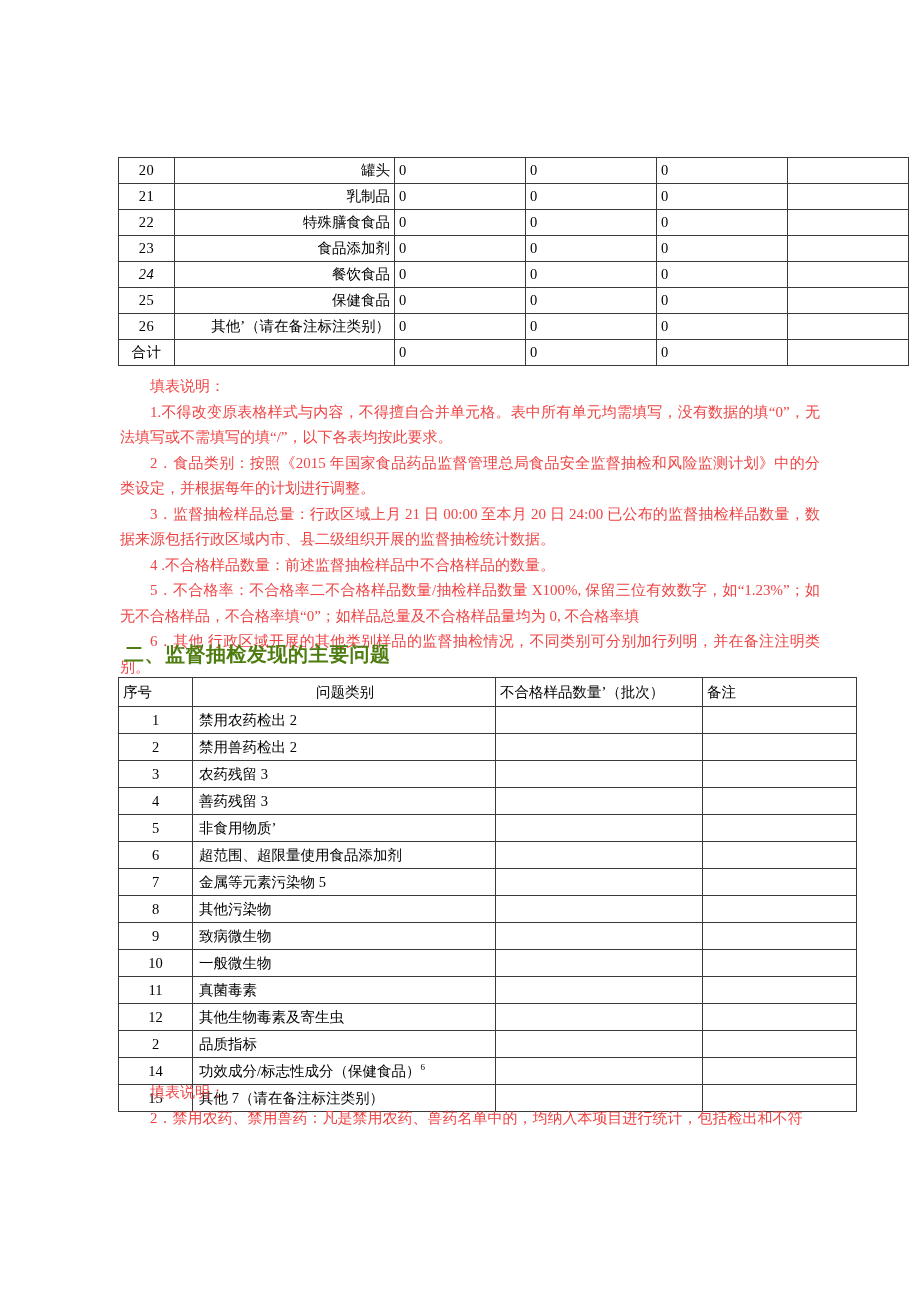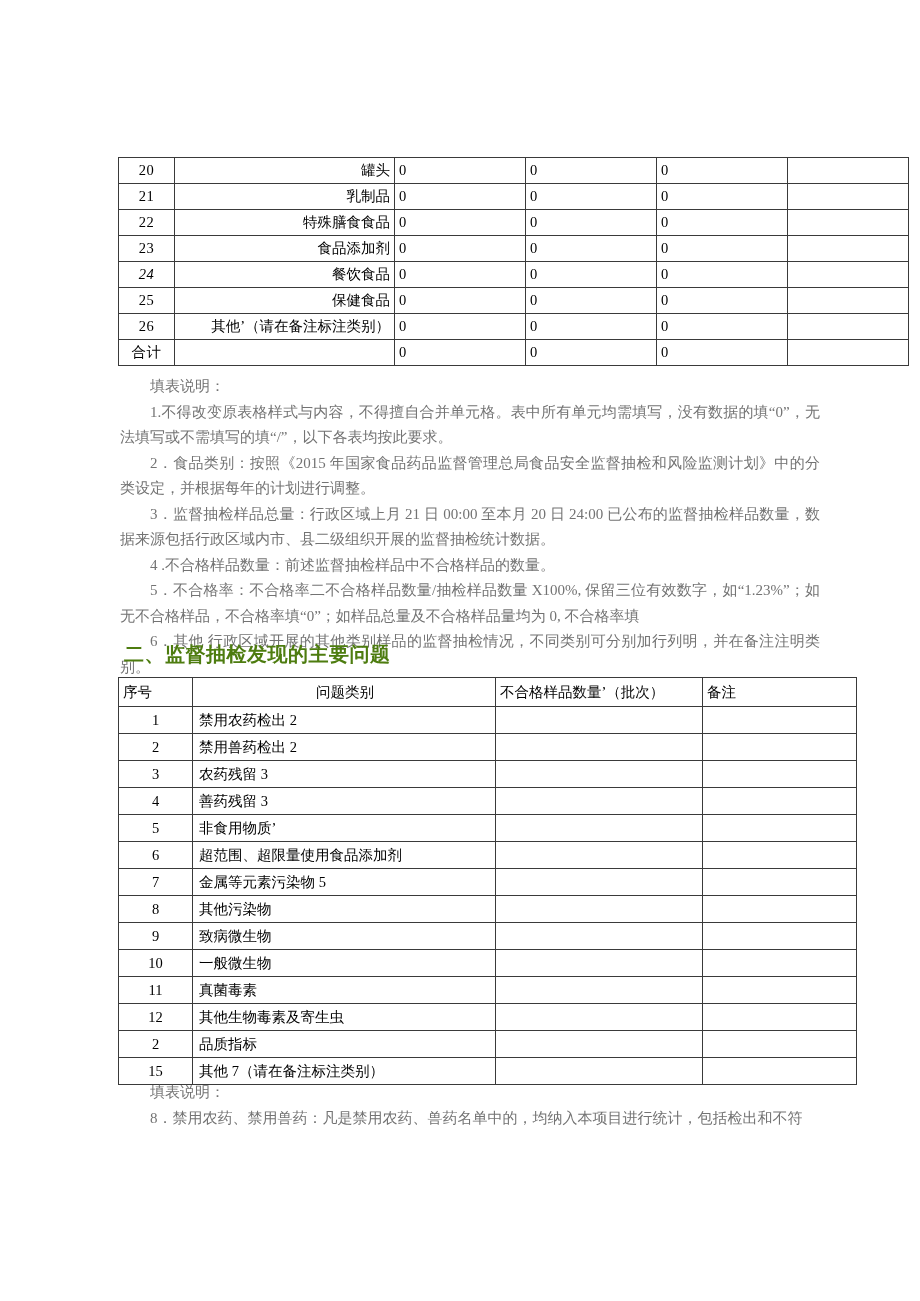--- a/index.html
+++ b/index.html
@@ -108,21 +108,21 @@
     line-height: 0;
   }
 
   
   .notes {
     position: absolute;
     font-family: "Liberation Serif", "DejaVu Serif", serif;
     font-size: 15px;
     line-height: 25.5px;
     text-align: justify;
-    color: #737373;
+    color: #ef4444;
   }
   #notes-table1 {
     left: 120px;
     top: 374px;
     width: 700px;
   }
   #notes-table2 {
     left: 120px;
     top: 1080px;
     width: 700px;
@@ -313,26 +313,34 @@
         <td class="c-count"></td>
         <td class="c-note"></td>
       </tr>
       <tr>
         <td class="c-seq">2</td>
         <td class="c-cat">品质指标</td>
         <td class="c-count"></td>
         <td class="c-note"></td>
       </tr>
       <tr>
+        <td class="c-seq">14</td>
+        <td class="c-cat">
+          <span>功效成分/标志性成分（保健食品）</span><sup class="fn">6</sup>
+        </td>
+        <td class="c-count"></td>
+        <td class="c-note"></td>
+      </tr>
+      <tr>
         <td class="c-seq">15</td>
         <td class="c-cat">其他 7（请在备注标注类别）</td>
         <td class="c-count"></td>
         <td class="c-note"></td>
       </tr>
     </tbody>
   </table>
 
   <div class="notes" id="notes-table2">
     <p class="ind">填表说明：</p>
-    <p class="ind">8．禁用农药、禁用兽药：凡是禁用农药、兽药名单中的，均纳入本项目进行统计，包括检出和不符</p>
+    <p class="ind">2．禁用农药、禁用兽药：凡是禁用农药、兽药名单中的，均纳入本项目进行统计，包括检出和不符</p>
   </div>
 
 </div>
 
 </body></html>

